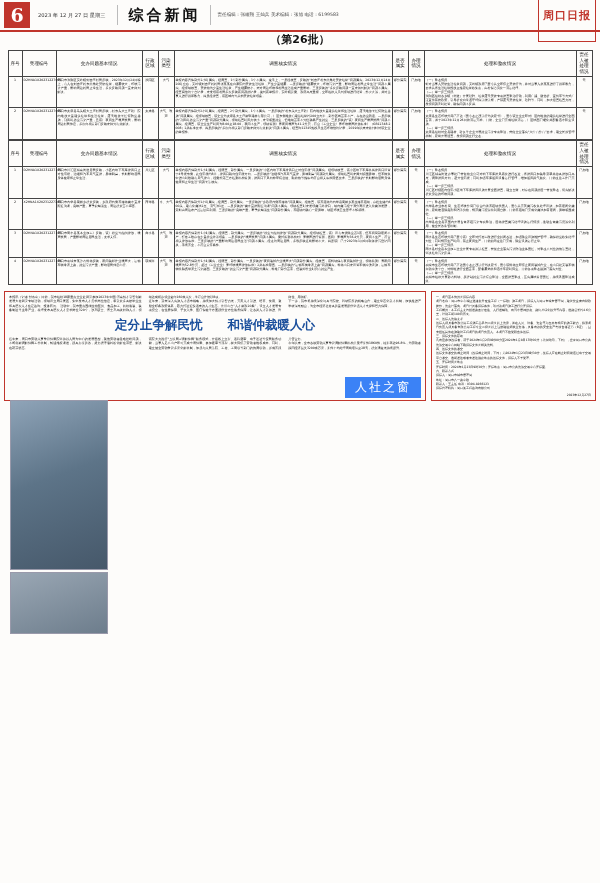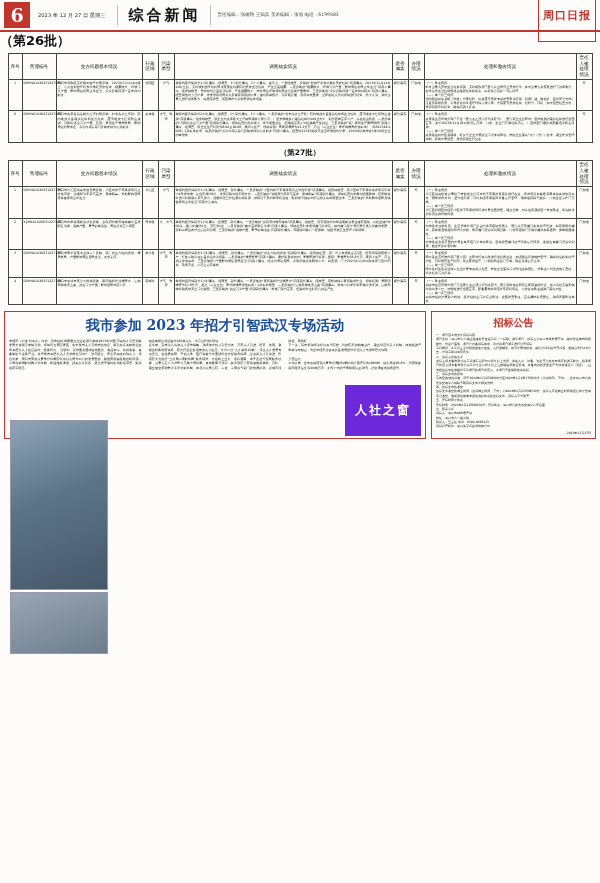--- a/index.html
+++ b/index.html
@@ -36,21 +36,21 @@
     font-size:11px;font-weight:bold;padding:18px 4px;letter-spacing:1px;
     font-family:"DejaVu Serif","Liberation Serif",serif;
   }
 
   
   .headline{
     text-align:center;font-size:17.5px;font-weight:bold;color:#111;
     font-family:"DejaVu Serif","Liberation Serif",serif;
     letter-spacing:0px;margin:5px 0 1px 0;
   }
-  .batch{font-size:13px;margin-bottom:3px;font-weight:bold;}
+  .batch{text-align:center;font-size:11px;margin-bottom:3px;font-weight:bold;}
 
   
   table.grid{border-collapse:collapse;width:584px;margin:0 auto;table-layout:fixed;}
   table.grid th,table.grid td{border:0.6px solid #444;vertical-align:top;padding:1px;}
   table.grid th{
     text-align:center;vertical-align:middle;font-size:4.6px;font-weight:normal;
     height:22px;line-height:1.25;
   }
   td.c{text-align:center;vertical-align:middle;}
   .cell{font-size:3.1px;line-height:1.32;text-align:justify;word-break:break-all;}
@@ -77,22 +77,22 @@
   }
   .photo{
     width:96px;height:168px;background:linear-gradient(160deg,#8fa4b8,#5d7488 45%,#46586a);
     position:absolute;left:5px;top:108px;border:1px solid #99a;
   }
   .photo2{
     width:96px;height:60px;background:linear-gradient(160deg,#9aa7b4,#6d7d8c);
     position:absolute;left:5px;top:280px;border:1px solid #99a;
   }
   .redband{
-    position:absolute;right:4px;bottom:2px;background:#6d28d9;color:#fff;
-    font-size:12px;font-weight:bold;padding:17px 10px;letter-spacing:2px;
+    position:absolute;right:4px;bottom:2px;background:#3b82f6;color:#fff;
+    font-size:12px;font-weight:normal;padding:2px 10px;letter-spacing:2px;
     font-family:"DejaVu Serif","Liberation Serif",serif;
   }
   .note{font-size:3.0px;line-height:1.5;margin-top:2px;text-align:right;}
   .indent{text-indent:2em;}
 </style>
 </head>
 <body>
 
 <div class="page">
 
@@ -203,21 +203,20 @@
 （二）举一反三情况
 太康县组织对全县建材、砖瓦等企业开展扬尘污染专项整治，督促企业落实“六个百分百”要求，建立长效管理机制，定期开展巡查，发现问题立行立改。</div>
           </td>
         <td class="c">
             <div class="numcell">无</div>
           </td>
       </tr>
     </tbody>
   </table>
 
-  <div class="batch2">（第27批）</div>
 
   <table class="grid">
     <colgroup>
       <col style="width:14px">
         <col style="width:34px">
         <col style="width:86px">
       <col style="width:16px">
         <col style="width:16px">
         <col style="width:218px">
       <col style="width:16px">
@@ -379,37 +378,36 @@
         <td class="c">
             <div class="numcell">已办结</div>
           </td>
       </tr>
     </tbody>
   </table>
 
   <div class="bottom">
 
     <div class="bleft">
-      <div class="btitle">我市参加 2023 年招才引智武汉专场活动</div>
       <div class="cols3">
         <span class="indent">本报讯（记者 付永奇）日前，我市组织18家重点企业赴武汉参加2023年中国·河南招才引智创新发展大会武汉专场活动，现场设立周口展区，集中发布人才需求岗位信息，吸引众多高校毕业生和高层次人才驻足咨询、投递简历。</span>
         <span style="white-space:pre-line">活动中，我市重点围绕生物医药、食品加工、纺织服装、装备制造等主导产业，梳理发布高层次人才需求岗位320个，涉及硕士、博士及高级职称人才。现场达成初步就业意向160余人次，签订合作协议8项。
 近年来，我市深入实施人才强市战略，持续加大招才引智力度，完善人才引进、培养、使用、激励全链条政策体系，着力打造近悦远来的人才生态。先后出台“人才新政20条”，设立人才发展专项资金，在住房保障、子女入学、医疗保健等方面提供全方位服务保障，让各类人才引得进、留得住、用得好。
 下一步，我市将持续深化与高等院校、科研院所的战略合作，建立常态化引才机制，加快推进产学研深度融合，为全市经济社会高质量发展提供坚强人才支撑和智力保障。</span>
       </div>
       <div class="photo"></div>
+      <div class="subhead">定分止争解民忧　　和谐仲裁暖人心</div>
       <div class="cols3" style="white-space:pre-line">近年来，周口市劳动人事争议仲裁院坚持以人民为中心的发展思想，聚焦劳动者急难愁盼问题，不断创新调解仲裁工作机制，畅通维权渠道，提高办案质效，努力把矛盾纠纷化解在基层、解决在萌芽状态。
 该院大力推行“互联网+调解仲裁”服务模式，开通线上立案、远程庭审、电子送达等便民服务功能，当事人足不出户即可完成申请仲裁、参加庭审等流程，极大降低了劳动者维权成本。同时，建立健全劳动争议多元化解机制，加强与人民法院、工会、工商联等部门的协调联动，形成齐抓共管合力。
 今年以来，全市各级劳动人事争议调解仲裁机构共受理案件1860件，结案率达96.8%，为劳动者挽回经济损失3200余万元，案件平均处理周期缩短至28天，群众满意度持续提升。</div>
       <div class="photo2"></div>
       <div class="redband">人社之窗</div>
     </div>
 
     <div class="bright">
-      <div class="btitle2">招标公告</div>
       <div class="cols1">一、项目基本情况及招标内容</div>
       <div class="cols1" style="white-space:pre-line">项目名称：周口市中心城区道路提升改造工程（一标段）施工项目，招标人为周口市城市管理局，建设资金来自财政拨款，资金已落实。项目已具备招标条件，现对该项目施工进行公开招标。
 工程概况：本工程主要包括道路面层改造、人行道铺装、雨污水管网配套、路灯及绿化提升等内容，道路总长约4.6公里，计划工期180日历天。
 二、投标人资格要求
 投标人须具备市政公用工程施工总承包二级及以上资质，并在人员、设备、资金等方面具有相应的施工能力，拟派项目负责人须具备市政公用工程专业二级及以上注册建造师执业资格，具备有效的安全生产考核合格证书（B证），且未担任其他在施建设工程项目的项目负责人。本项目不接受联合体投标。
 三、招标文件的获取
 凡有意参加投标者，请于2024年1月2日9时00分至2024年1月8日17时00分（北京时间，下同），登录周口市公共资源交易中心网站下载招标文件及相关资料。
 四、投标文件的递交
 投标文件递交的截止时间（投标截止时间，下同）为2024年1月23日9时30分，投标人应在截止时间前通过电子交易平台递交。逾期送达或者未送达指定地点的投标文件，招标人不予受理。
 五、开标时间及地点

